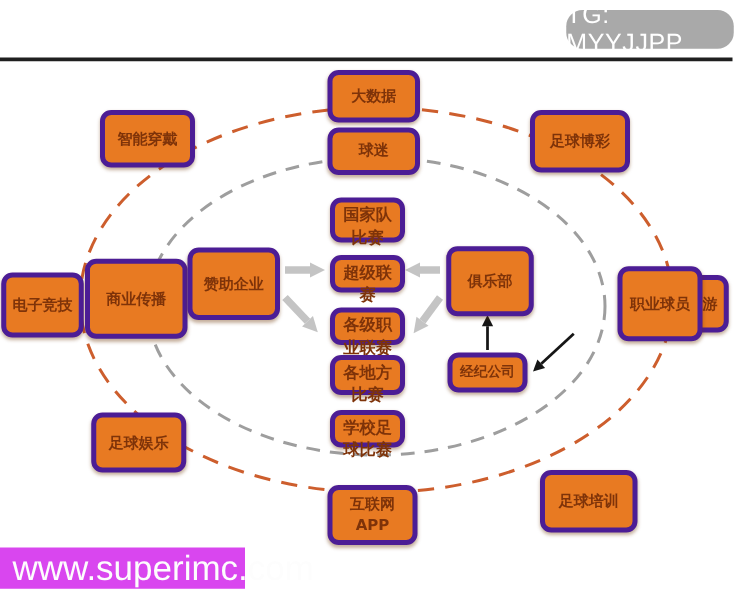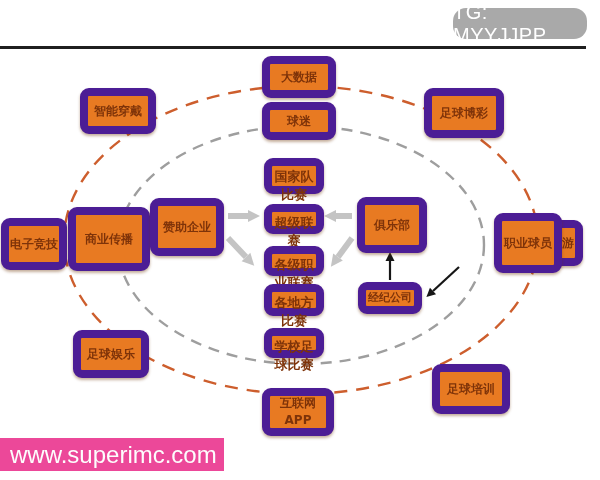--- a/index.html
+++ b/index.html
@@ -8,42 +8,42 @@
     overflow:hidden; font-family:"DejaVu Sans","Liberation Sans",sans-serif;
   }
   .overlay { position:absolute; left:0; top:0; z-index:0; }
   .ring { fill:none; stroke-width:2.4; }
   .ring.outer { stroke:#cd5e2d; stroke-dasharray:13 9; }
   .ring.inner { stroke:#9e9e9e; stroke-dasharray:11 8; }
   .garrow { stroke:#c4c4c4; stroke-width:6; fill:none; }
   .barrow { stroke:#161616; stroke-width:2.2; fill:none; }
   .node {
     position:absolute; z-index:2; box-sizing:border-box;
-    background:#e87a22; border:8px solid #4c1d95; border-radius:9px;
+    background:#e87a22; border:4px solid #4c1d95; border-radius:9px;
     box-shadow:0 2px 3px rgba(110,55,8,.40);
     display:flex; align-items:center; justify-content:center;
     text-align:center; color:#7e3309; font-weight:bold;
     font-size:12px; line-height:1.4; white-space:pre-line;
   }
   .node.center-col {
     font-size:13px; align-items:flex-start; padding-top:2px; overflow:visible;
   }
   .badge {
     position:absolute; z-index:3; left:453px; top:8px; width:134px; height:31px;
     background:#a9a9a9; color:#ffffff; font-size:20px;
     font-family:"Liberation Sans","DejaVu Sans",sans-serif;
     display:flex; align-items:center; justify-content:center; letter-spacing:.5px;border-radius:13px;
   }
   .toprule {
     position:absolute; z-index:3; left:0; top:46px; width:586px; height:3px;
     background:#1f1f1f;
   }
   .watermark {
-    position:absolute; z-index:3; left:0; top:438px; width:224px; height:33px;
-    background:#ec4899; color:#fdfdfd; font-size:24px;
+    position:absolute; z-index:3; left:0; top:438px; width:196px; height:33px;
+    background:#d946ef; color:#fdfdfd; font-size:28px;
     font-family:"Liberation Sans","DejaVu Sans",sans-serif;
     display:flex; align-items:center; padding-left:10px; box-sizing:border-box;
   }
 </style>
 </head>
 <body>
 
 <div class="stage">
 
   <svg class="overlay" width="600" height="480" viewBox="0 0 600 480">
@@ -63,42 +63,42 @@
     <path class="garrow" d="M352 216 L336 216" marker-end="url(#ag)"></path>
     <path class="garrow" d="M352 238 L338 257" marker-end="url(#ag)"></path>
 
     <path class="barrow" d="M390 280 L390 261" marker-end="url(#ab)"></path>
     <path class="barrow" d="M459 267 L433 291" marker-end="url(#ab)"></path>
   </svg>
 
   <div class="node" style="left:262px;top:56px;width:74px;height:42px;">
     <span>大数据</span>
   </div>
-  <div class="node" style="left:262px;top:102px;width:74px;height:38px;">
+  <div class="node" style="left:262px;top:102px;width:74px;height:38px;font-family:Liberation Mono, monospace;">
     <span>球迷</span>
   </div>
   <div class="node" style="left:80px;top:88px;width:76px;height:46px;">
     <span>智能穿戴</span>
   </div>
   <div class="node" style="left:424px;top:88px;width:80px;height:50px;">
     <span>足球博彩</span>
   </div>
   <div class="node" style="left:1px;top:218px;width:66px;height:52px;text-align:center;">
     <span>电子竞技</span>
   </div>
   <div class="node" style="left:68px;top:207px;width:82px;height:64px;">
     <span>商业传播</span>
   </div>
   <div class="node" style="left:517px;top:220px;width:66px;height:46px;">
     <span>足球旅游</span>
   </div>
   <div class="node" style="left:73px;top:330px;width:76px;height:48px;">
     <span>足球娱乐</span>
   </div>
-  <div class="node" style="left:432px;top:364px;width:78px;height:50px;">
+  <div class="node" style="left:432px;top:376px;width:78px;height:50px;">
     <span>足球培训</span>
   </div>
   <div class="node" style="left:262px;top:388px;width:72px;height:48px;">
     <span>互联网
 APP</span>
   </div>
 
   <div class="node" style="left:150px;top:198px;width:74px;height:58px;">
     <span>赞助企业</span>
   </div>

